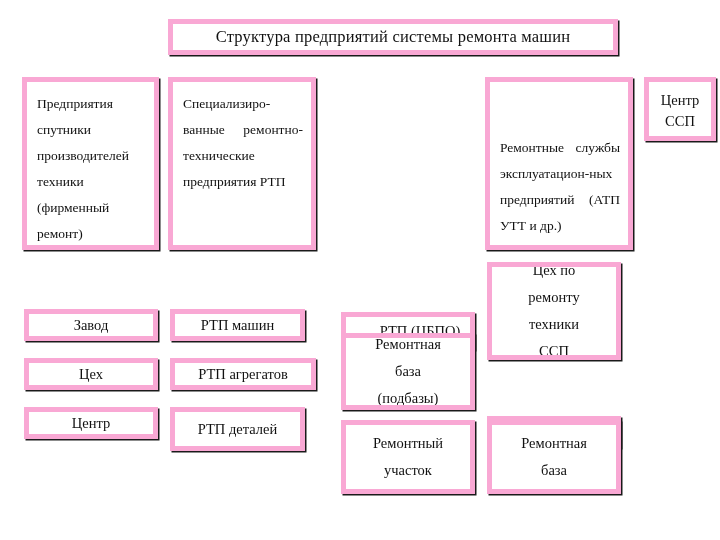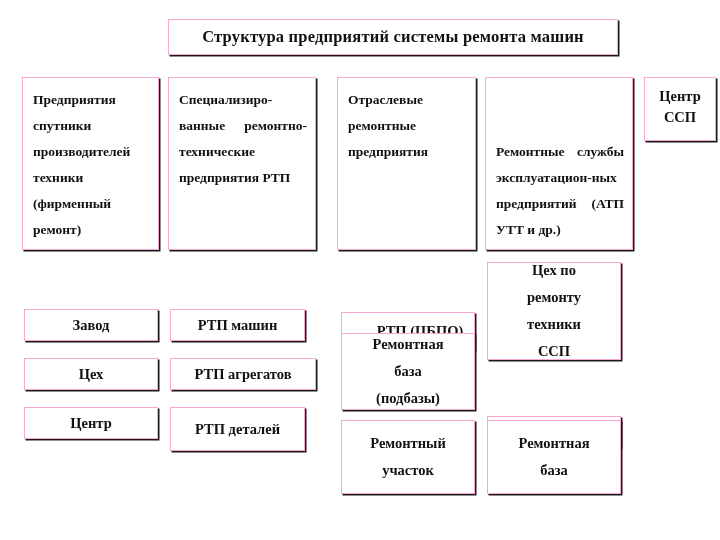--- a/index.html
+++ b/index.html
@@ -13,25 +13,24 @@
     height: 540px;
     background: #ffffff;
     overflow: hidden;
     font-family: "Liberation Serif", "DejaVu Serif", serif;
     color: #111111;
   }
   .box {
     position: absolute;
     box-sizing: border-box;
     background: #ffffff;
-    border: 1px solid #f9a8d4;
+    border: 5px solid #f9a8d4;
     box-shadow: 1.5px 1.5px 0 0 #1a1a1a;
     display: flex;
     overflow: hidden;
-    font-weight: bold;
   }
   .box .txt {
     display: block;
     width: 100%;
     white-space: pre-line;
   }
   
   .title-box {
     left: 168px;
     top: 19px;
@@ -128,23 +127,20 @@
   </div>
 
   <div class="box desc c1">
     <span class="txt">Предприятия спутники производителей техники (фирменный ремонт)</span>
   </div>
 
   <div class="box desc c2">
     <span class="txt">Специализиро-ванные ремонтно-технические предприятия РТП</span>
   </div>
 
-  <div class="box desc c3">
-    <span class="txt">Отраслевые ремонтные предприятия</span>
-  </div>
 
   <div class="box desc c4">
     <span class="txt">Ремонтные службы эксплуатацион-ных предприятий (АТП УТТ и др.)</span>
   </div>
 
   <div class="box center-ssp">
     <span class="txt">Центр
 ССП</span>
   </div>
 

